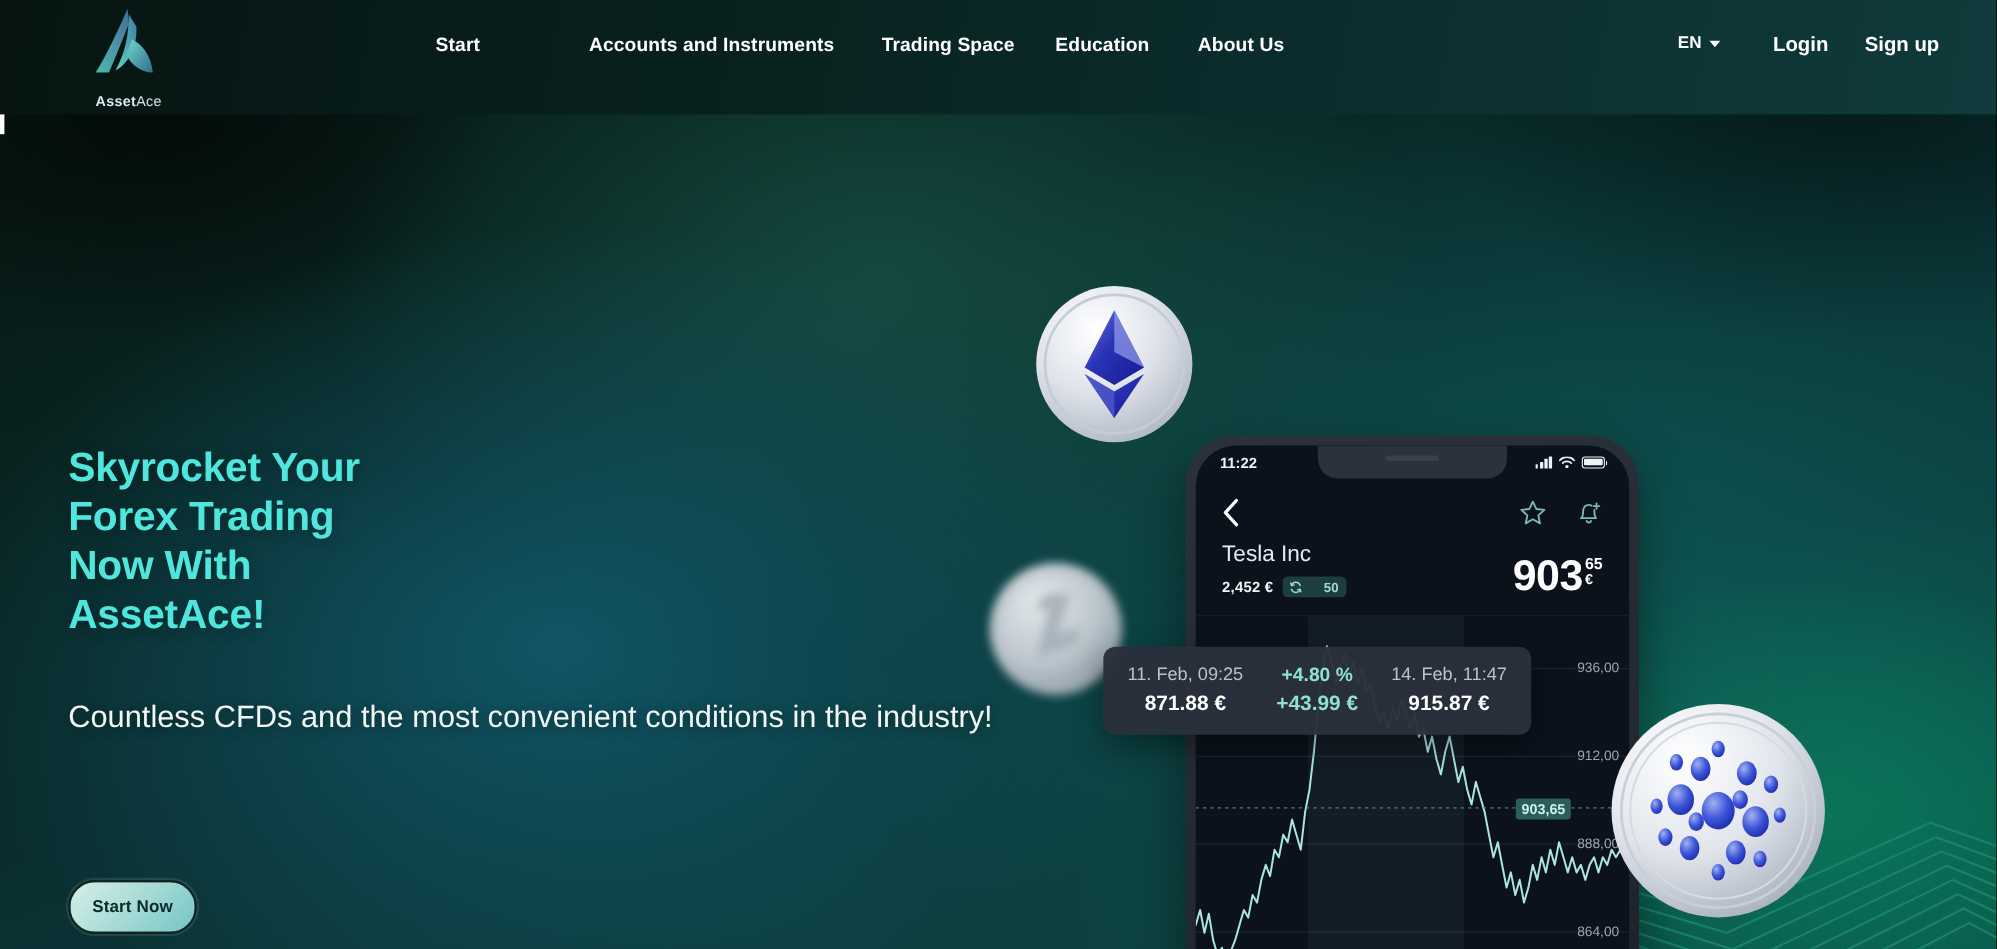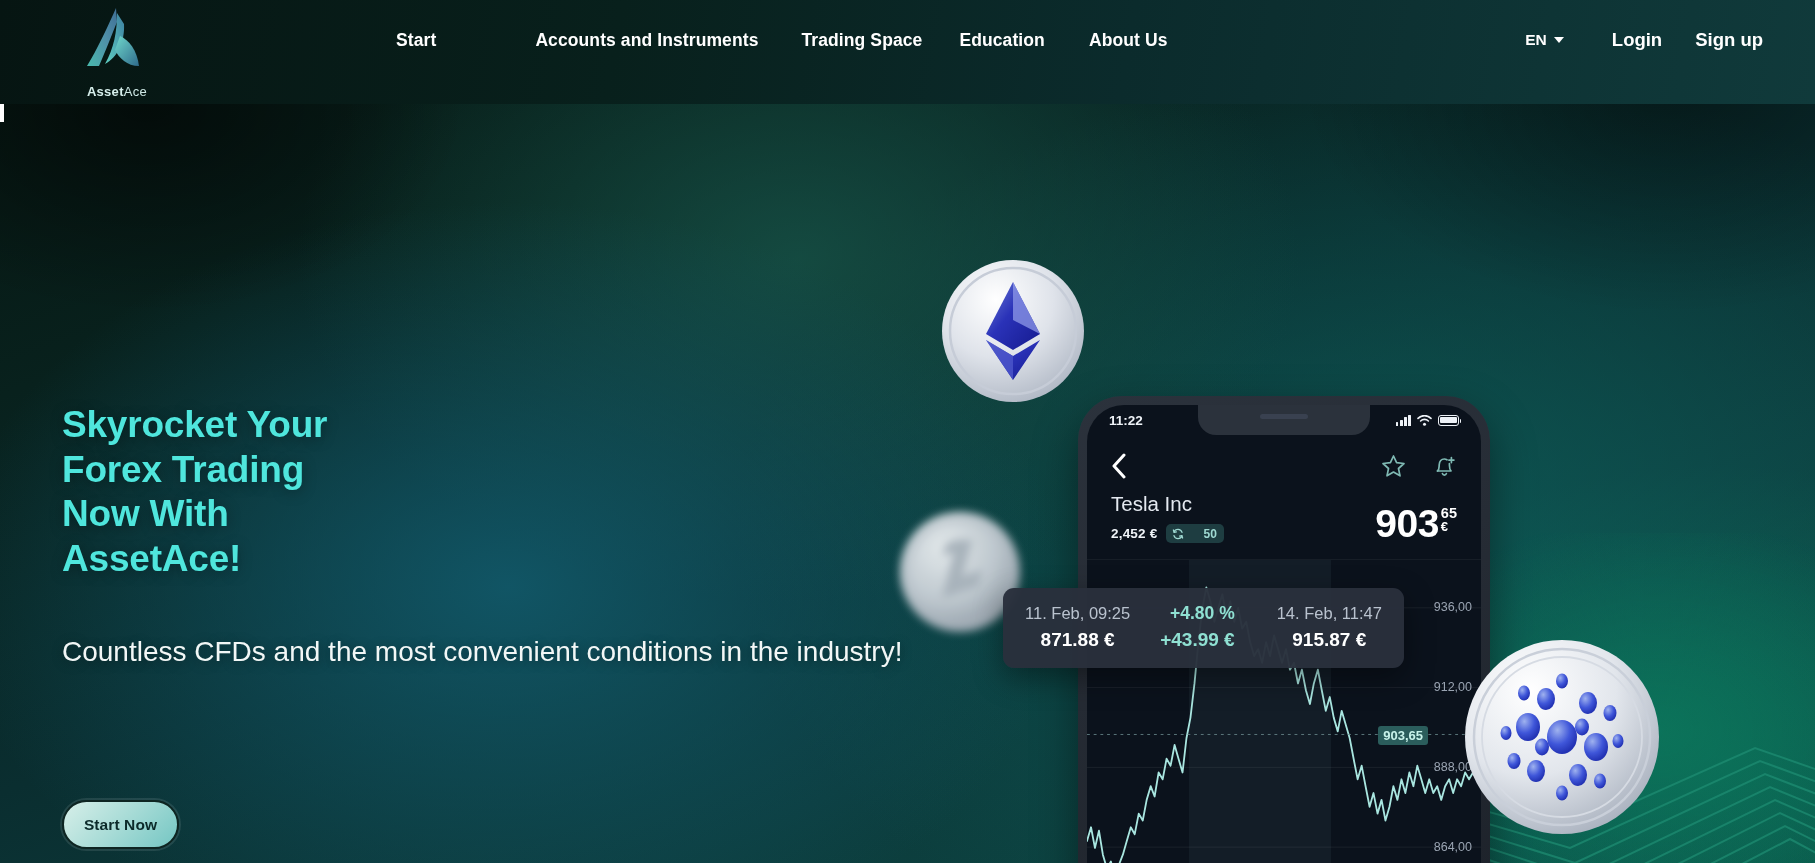--- a/index.html
+++ b/index.html
@@ -318,21 +318,21 @@
     padding:13px 22px 14px 22px;
     display:flex; align-items:flex-start; gap:0;
     box-shadow:0 10px 30px rgba(0,0,0,0.4);
   }
   .tip-col{ text-align:center; }
   .tip-col .t{ color:#b9c2ce; font-size:16.5px; font-weight:400; line-height:24px; white-space:nowrap; }
   .tip-col .v{ color:#ffffff; font-size:19px; font-weight:600; line-height:29px; white-space:nowrap; }
   .tip-col.mid .t{ color:#8fe0d2; font-weight:600; font-size:17.5px; }
   .tip-col.mid .v{ color:#8fe0d2; font-weight:600; }
   .tip-gap-a{ margin-right:30px; }
-  .tip-gap-b{ margin-right:42px;text-align:right; }
+  .tip-gap-b{ margin-right:30px; }
 
   
   .chart{
     position:relative;
     margin-top:16px;
     height:330px;
     border-top:1px solid rgba(255,255,255,0.05);
   }
   .chart .band{
     position:absolute;

